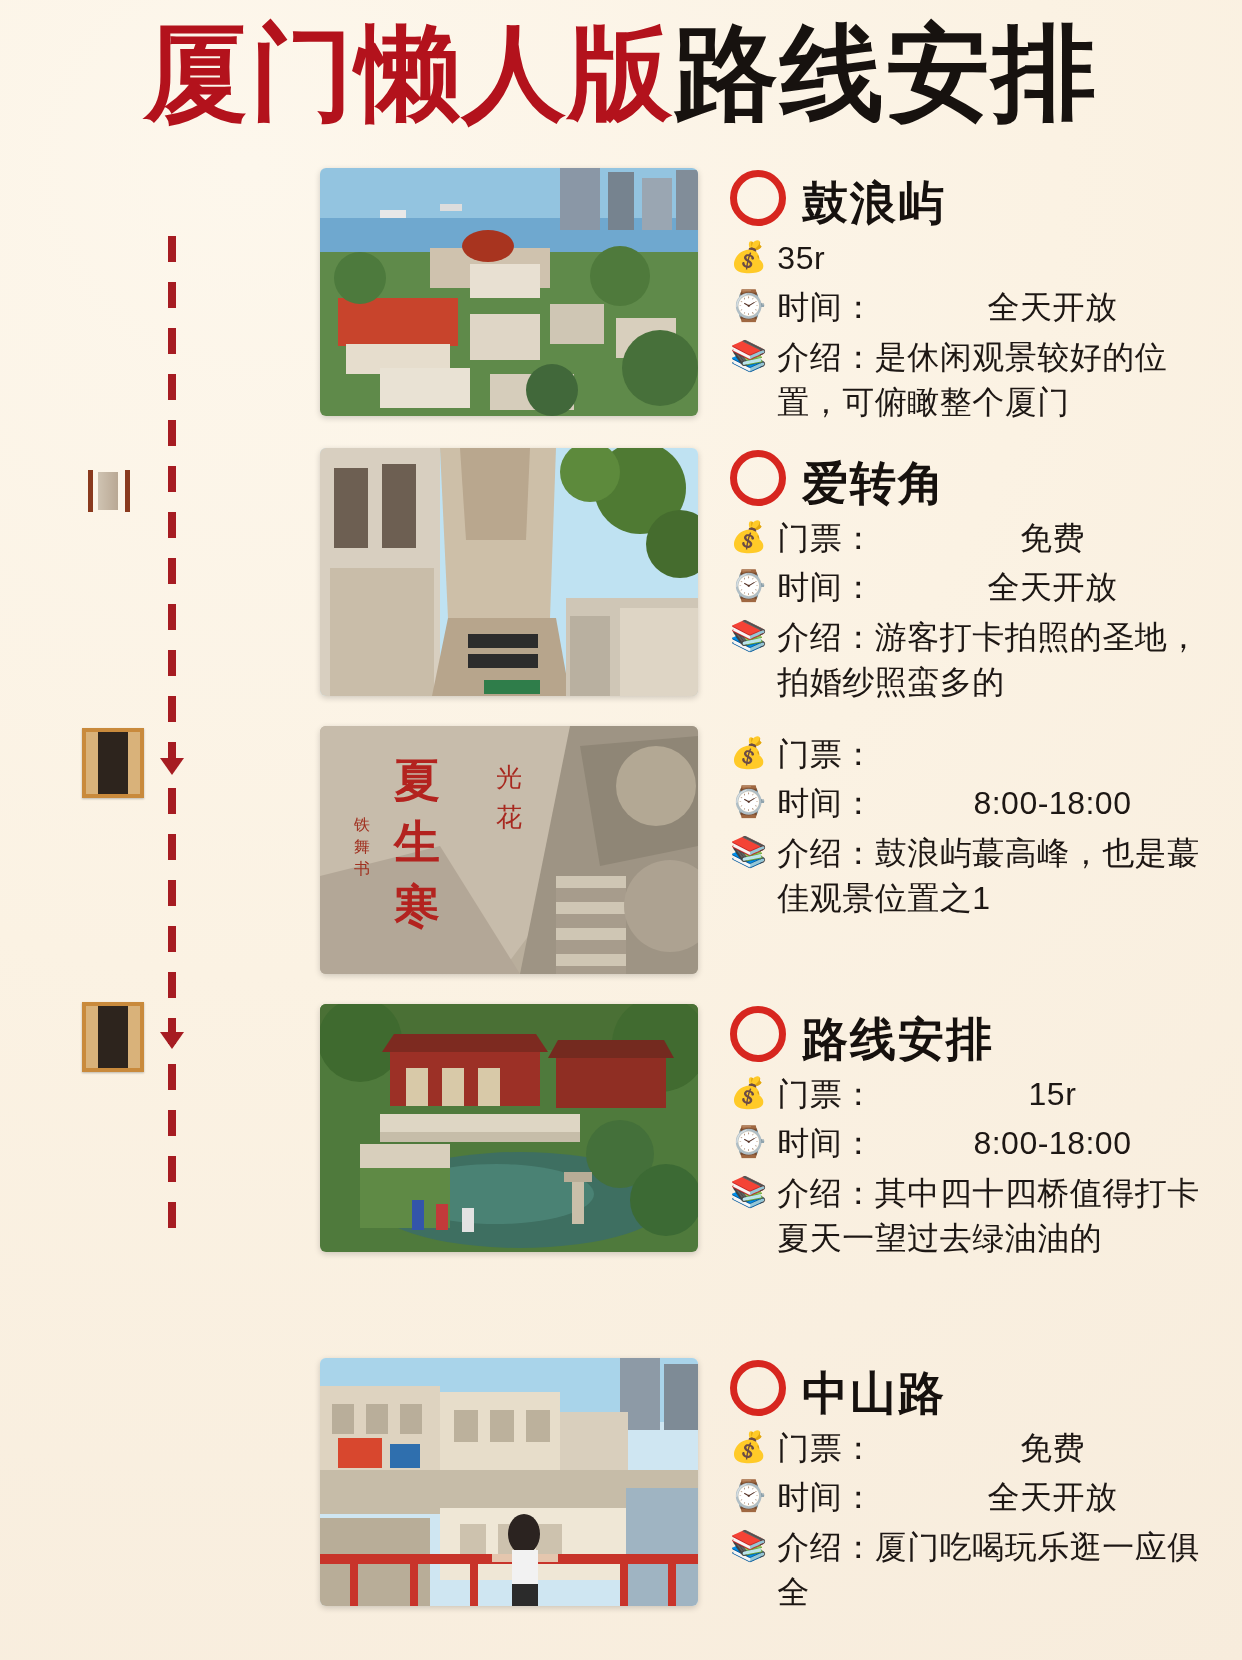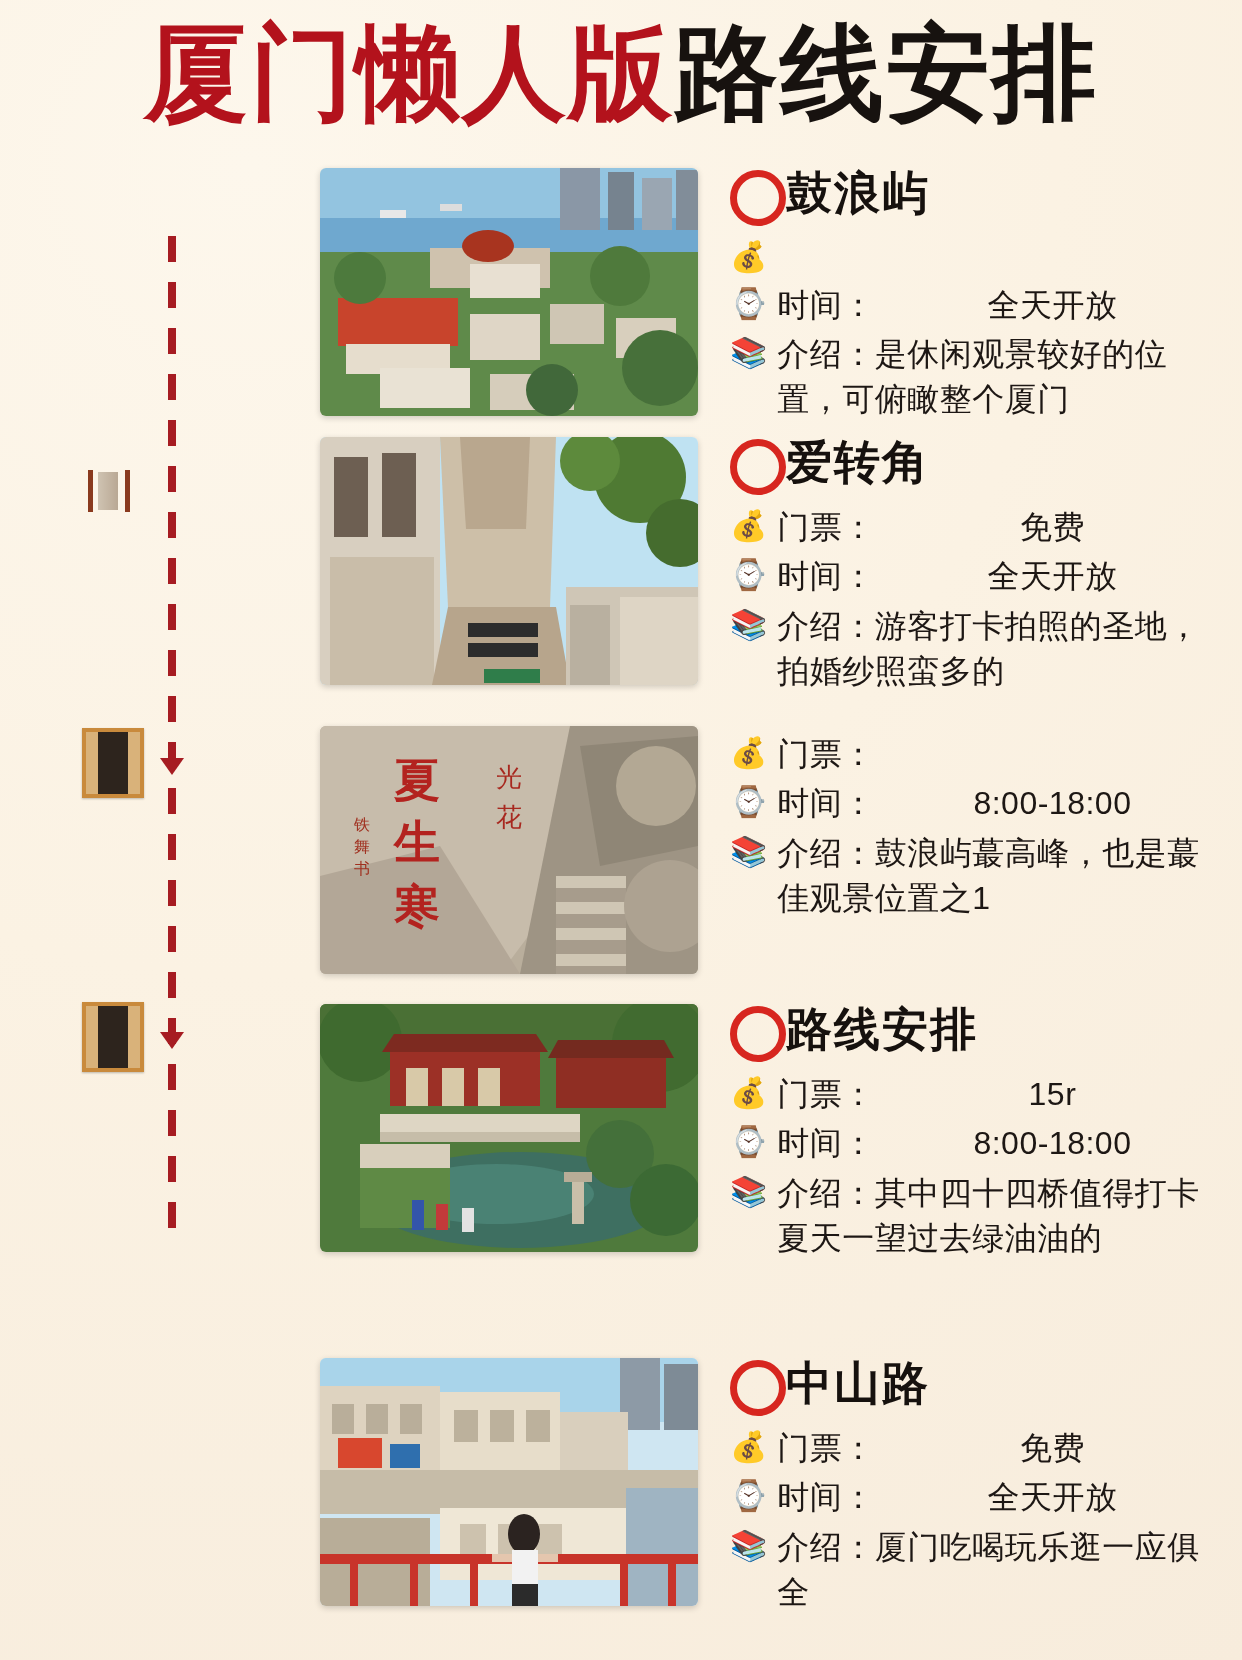--- a/index.html
+++ b/index.html
@@ -111,21 +111,21 @@
     width: 1242px;
   }
   .row {
     position: absolute;
     left: 320px;
     width: 900px;
     display: flex;
     gap: 32px;
   }
   .row.r0 { top: 168px; }
-  .row.r1 { top: 437px; }
+  .row.r1 { top: 448px; }
   .row.r2 { top: 726px; }
   .row.r3 { top: 1004px; }
   .row.r4 { top: 1358px; }
 
   .photo {
     width: 378px;
     height: 248px;
     border-radius: 6px;
     overflow: hidden;
     flex: 0 0 378px;
@@ -133,22 +133,22 @@
     box-shadow: 0 2px 6px rgba(0,0,0,.18);
   }
   .photo svg { display: block; width: 100%; height: 100%; }
 
   .info {
     flex: 1 1 auto;
     padding-top: 2px;
   }
   .poi-title {
     display: flex;
-    align-items: flex-start;
-    gap: 0;
+    align-items: flex-end;
+    gap: 16px;
     margin-bottom: 10px;
   }
   .ring {
     width: 42px; height: 42px;
     border: 7px solid #d7261f;
     border-radius: 50%;
     flex: 0 0 42px;
   }
   .poi-name {
     font-family: "DejaVu Serif", "Liberation Serif", serif;
@@ -229,20 +229,21 @@
           <rect x="120" y="36" width="22" height="7" fill="#dddddd"></rect>
         </svg>
       </div>
       <div class="info">
         <div class="poi-title">
           <span class="ring"></span>
           <span class="poi-name">鼓浪屿</span>
         </div>
         <div class="line">
           <span class="ico">💰</span>
+          <span class="txt">35r</span>
         </div>
         <div class="line">
           <span class="ico">⌚</span>
           <span class="txt">时间：</span>
           <span class="txt">全天开放</span>
         </div>
         <div class="line">
           <span class="ico">📚</span>
           <span class="txt"><span>介绍：</span><span>是休闲观景较好的位置，可俯瞰整个厦门</span></span>
         </div>

